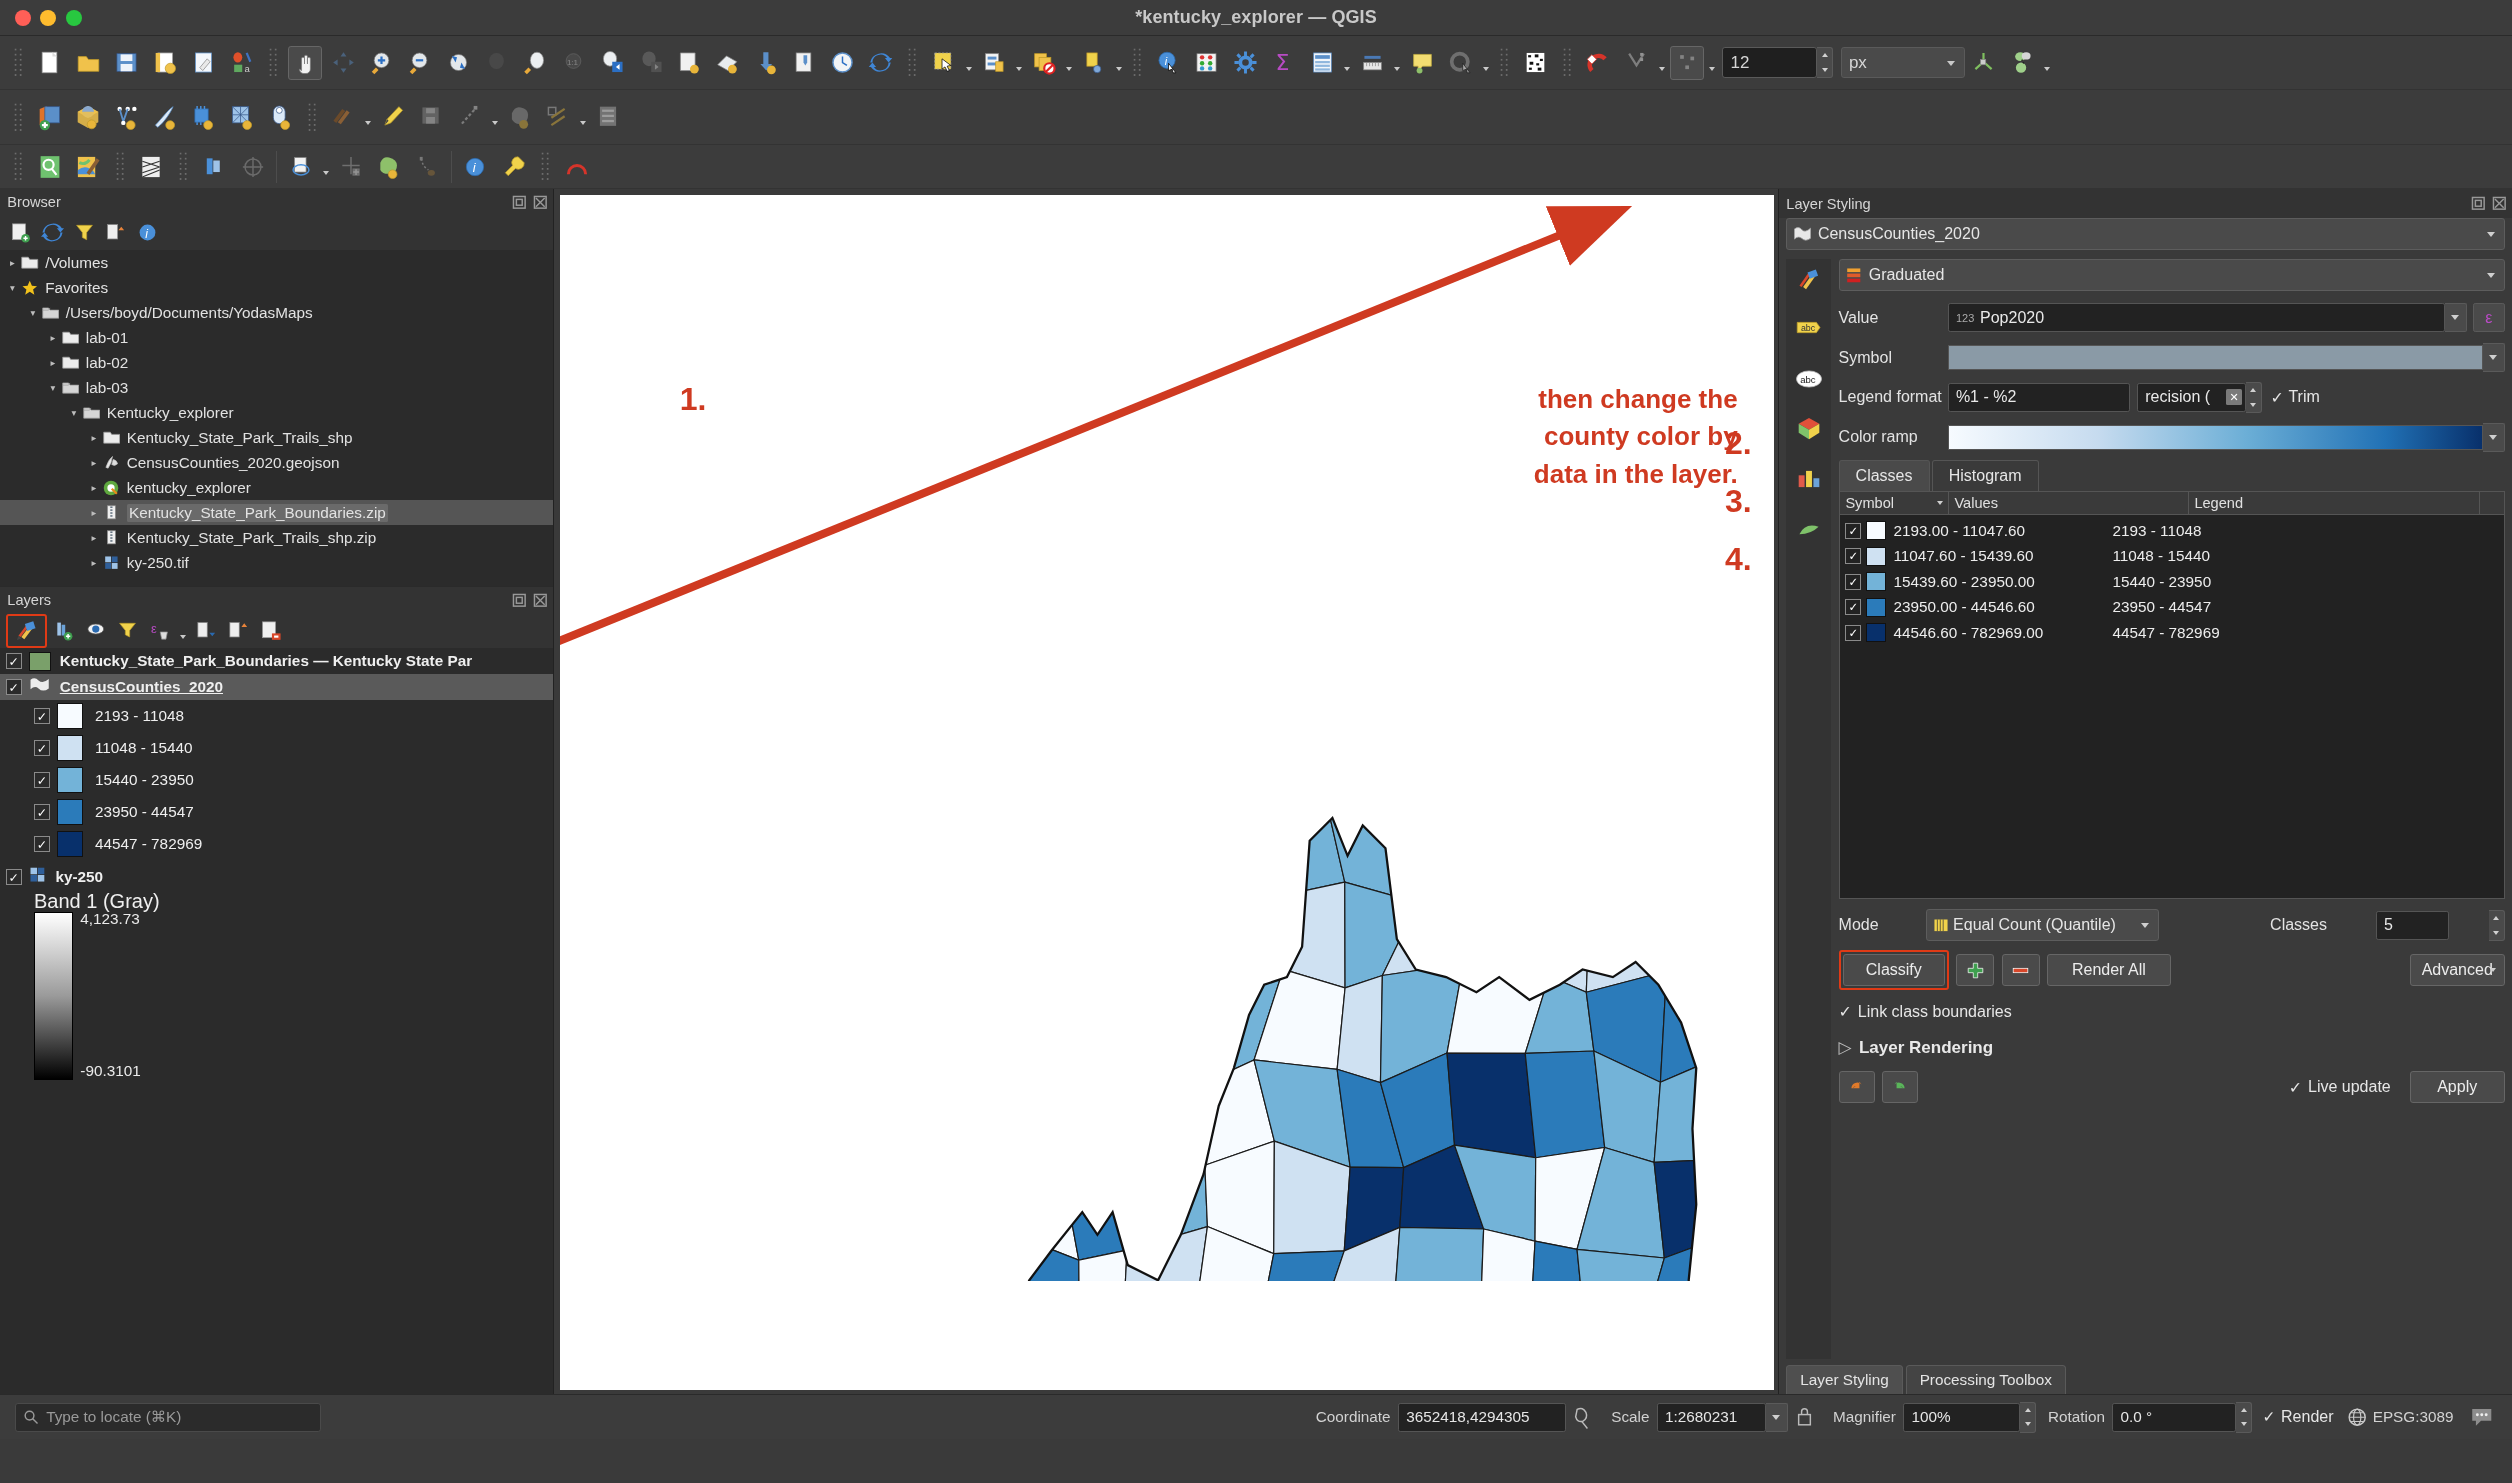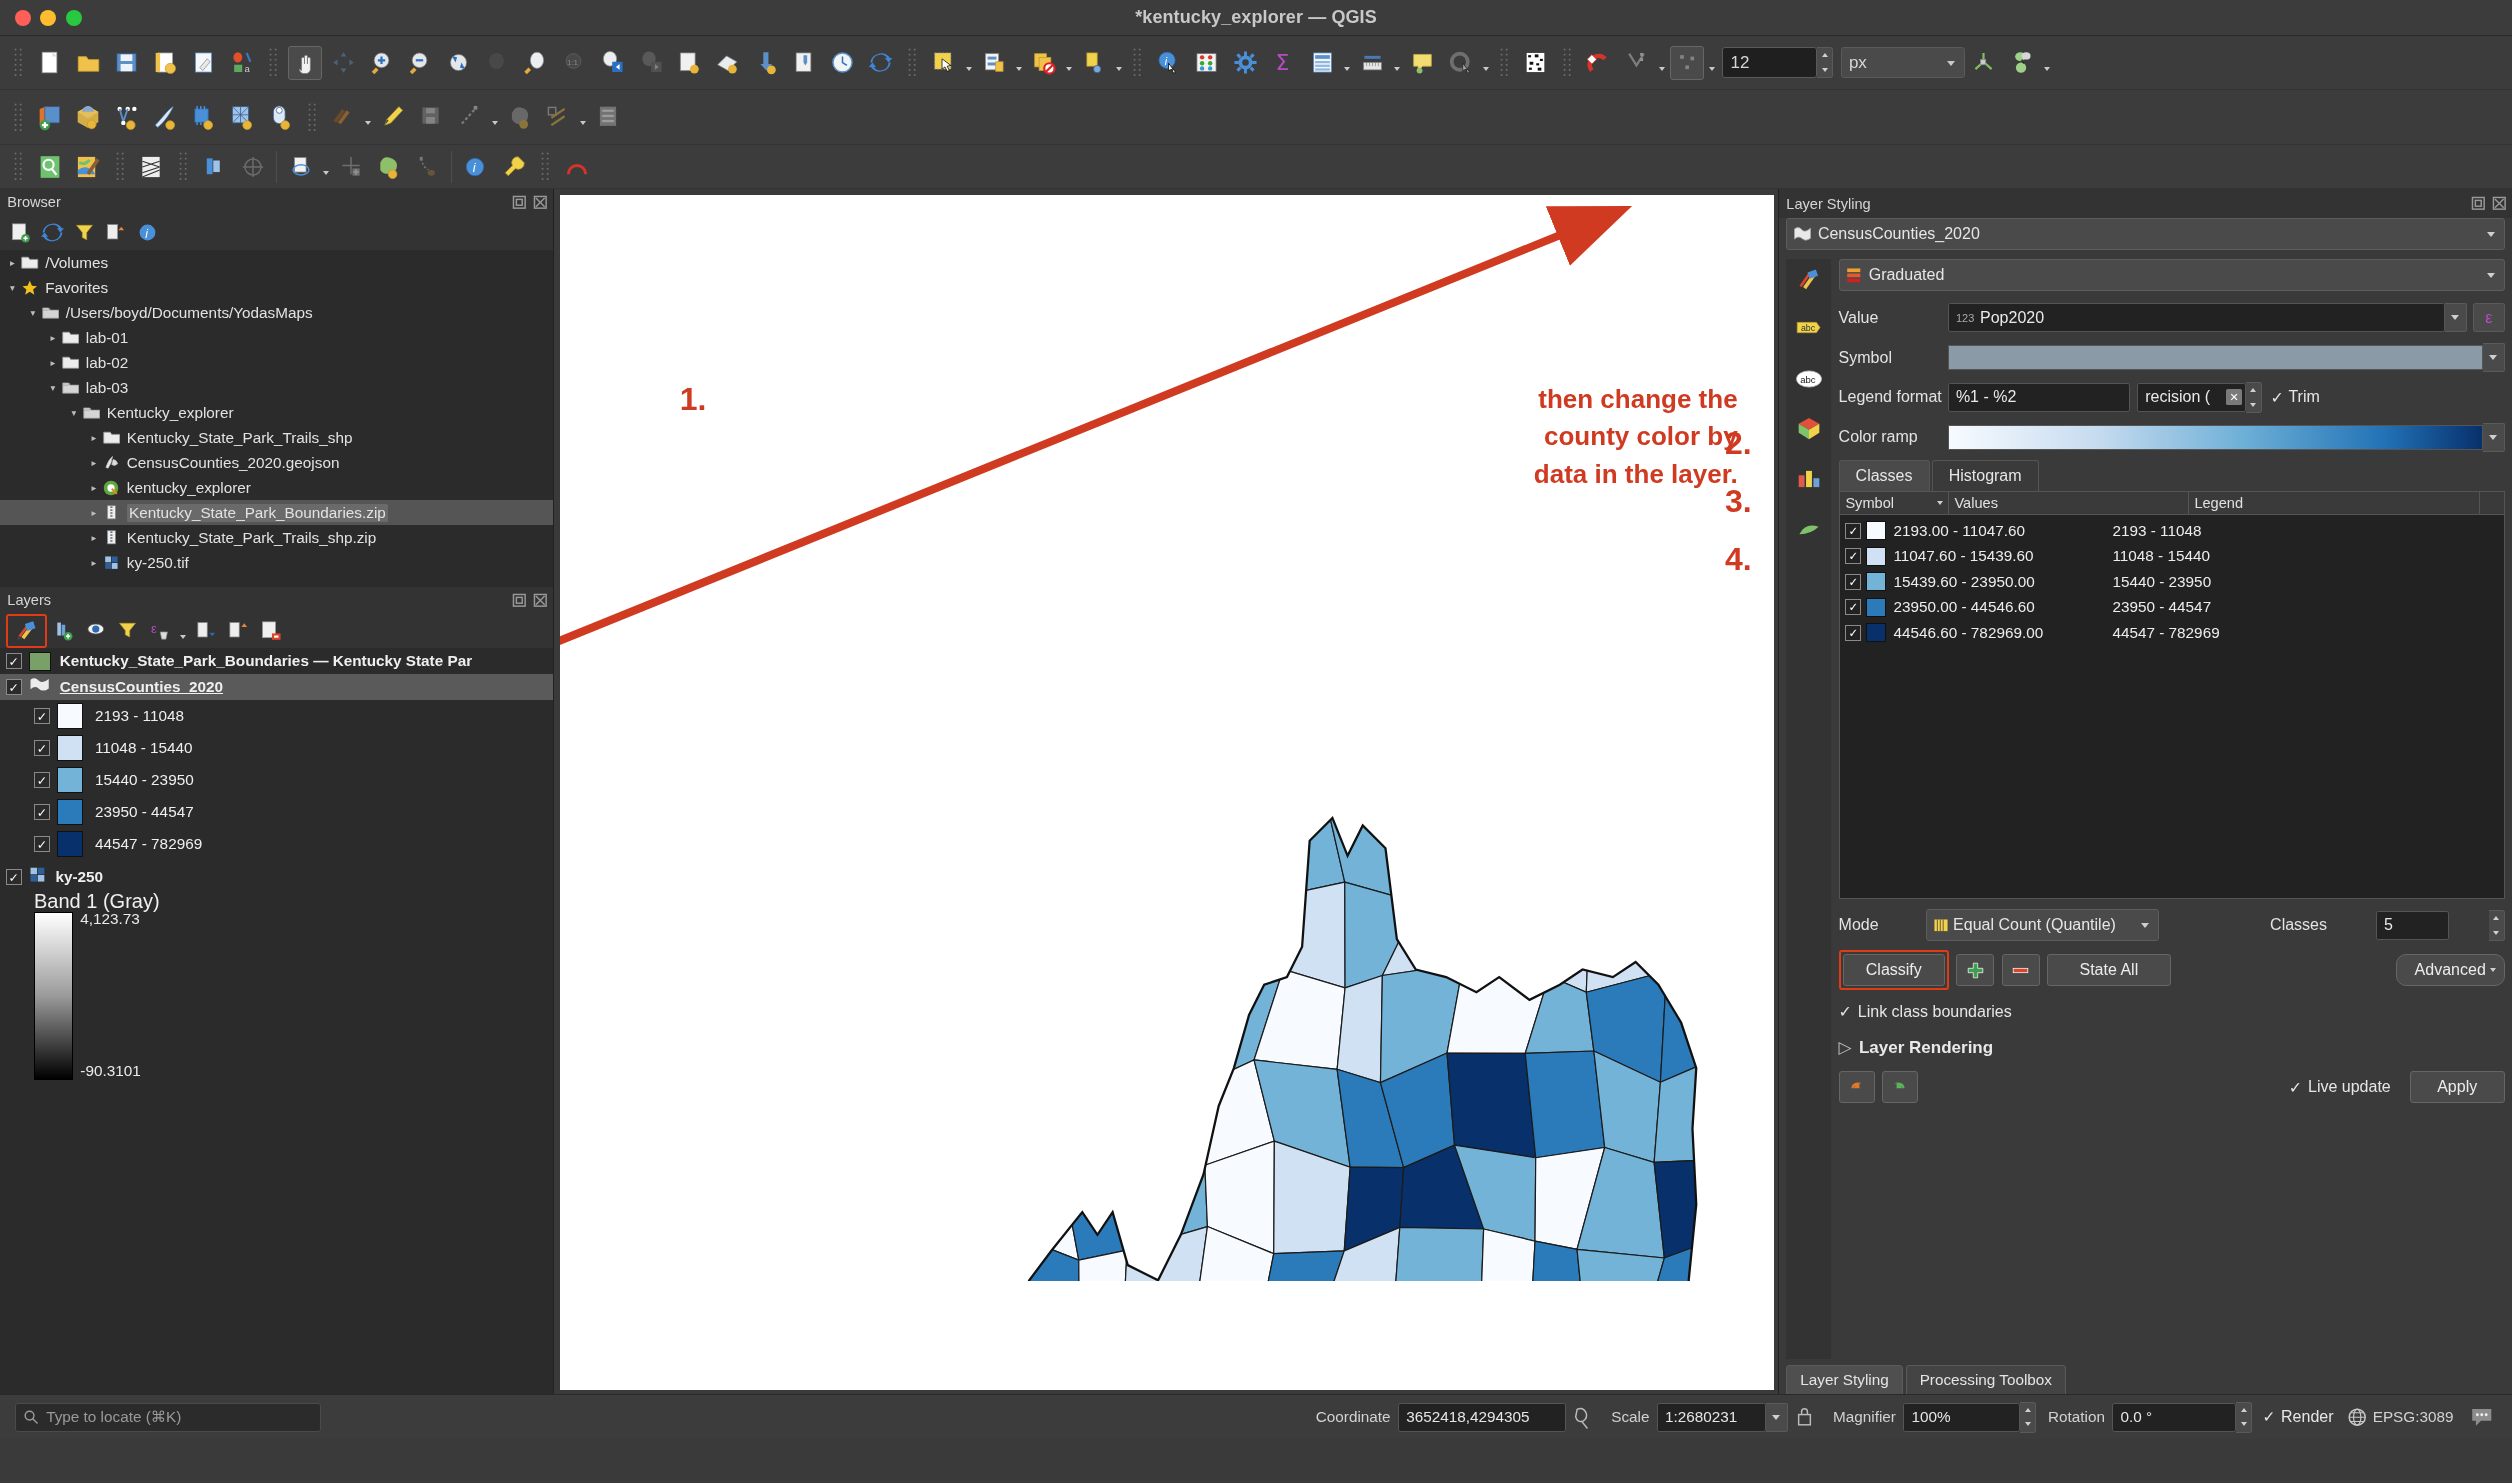--- a/index.html
+++ b/index.html
@@ -1405,23 +1405,23 @@
             <div class="btn" style="width:38px;padding:0;">
               <svg width="19" height="19" viewBox="0 0 26 26">
                   <path d="M10 3h6v7h7v6h-7v7h-6v-7H3v-6h7z" fill="#3f9f4f" stroke="#fff"></path>
                 </svg>
             </div>
             <div class="btn" style="width:38px;padding:0;">
               <svg width="19" height="19" viewBox="0 0 26 26">
                   <rect x="3" y="10" width="20" height="6" fill="#d9472a" stroke="#fff"></rect>
                 </svg>
             </div>
-            <div class="btn" style="width:124px;">State All</div>
+            <div class="btn" style="width:124px;">Render All</div>
             <span style="flex:1"></span>
-            <div class="btn" style="width:109px;position:relative;border-radius:10px;">
+            <div class="btn" style="width:95px;position:relative;">
               <span>Advanced</span>
               <span style="position:absolute;right:7.3px;border-left:3.6px solid transparent;border-right:3.6px solid transparent;border-top:4.4px solid #cfcfcf;"></span>
             </div>
           </div>
 
           <div class="chk" style="margin-top:11.7px;">
             <span style="color:#e6e6e6;margin-right:5.8px;font-size:16px;">✓</span>
             <span>Link class boundaries</span>
           </div>
 

